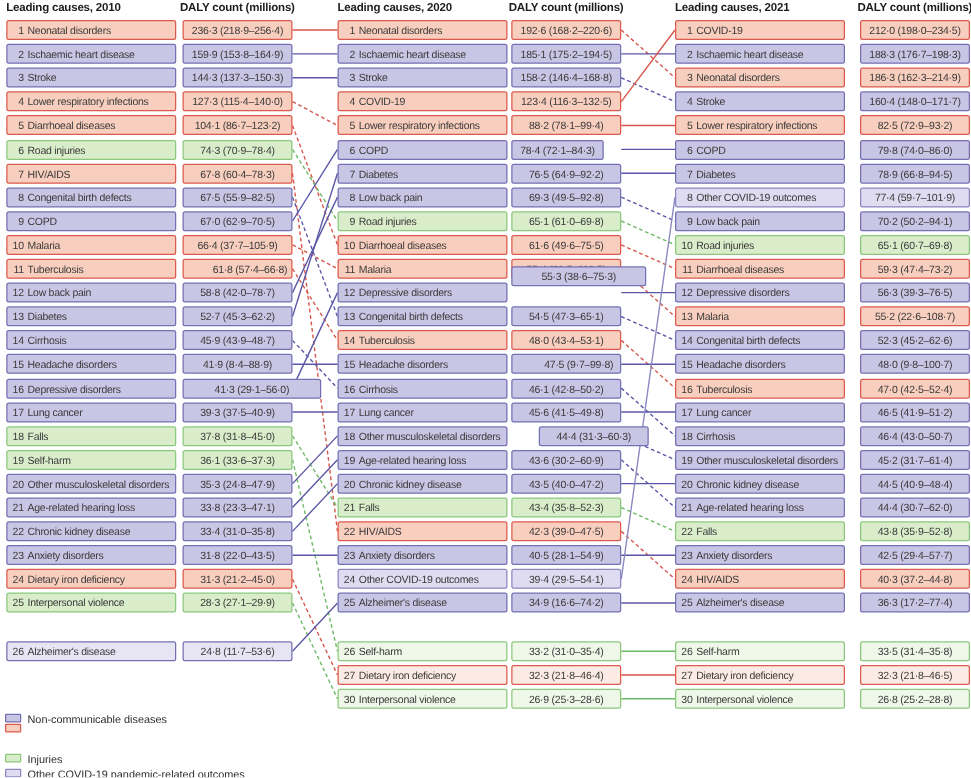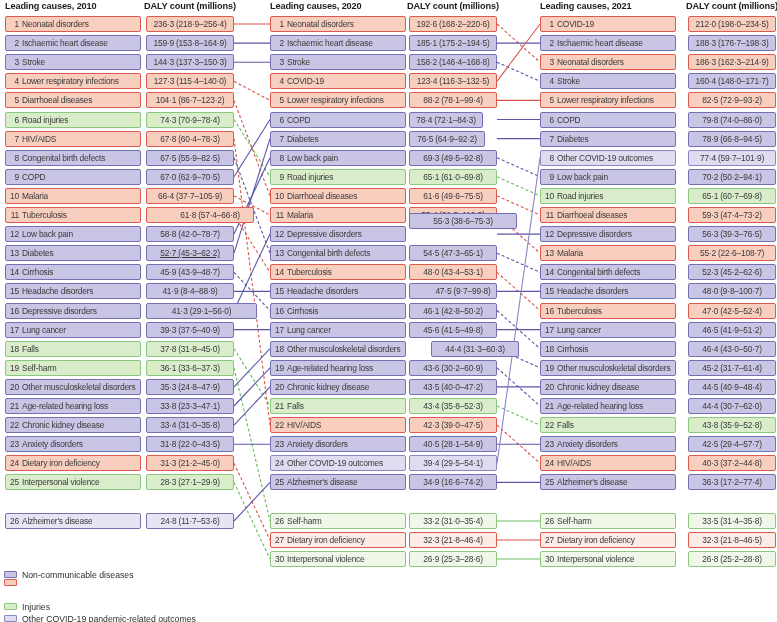--- a/index.html
+++ b/index.html
@@ -132,31 +132,31 @@
       <div class="box valbox cat-ncd" style="left: 146px; top: 168.8px; width: 88px;">67·0 (62·9–70·5)</div>
       <div class="box namebox cat-com" style="left: 5px; top: 187.9px; width: 136px;">
         <span class="rank">10</span>
         <span>Malaria</span>
       </div>
       <div class="box valbox cat-com" style="left: 146px; top: 187.9px; width: 88px;">66·4 (37·7–105·9)</div>
       <div class="box namebox cat-com" style="left: 5px; top: 207px; width: 136px;">
         <span class="rank">11</span>
         <span>Tuberculosis</span>
       </div>
-      <div class="box valbox cat-com" style="left: 146px; top: 207px; width: 108px; padding-left: 20px;">61·8 (57·4–66·8)</div>
+      <div class="box valbox cat-com" style="left: 146px; top: 207px; width: 88px; padding-left: 20px;">61·8 (57·4–66·8)</div>
       <div class="box namebox cat-ncd" style="left: 5px; top: 226.1px; width: 136px;">
         <span class="rank">12</span>
         <span>Low back pain</span>
       </div>
       <div class="box valbox cat-ncd" style="left: 146px; top: 226.1px; width: 88px;">58·8 (42·0–78·7)</div>
       <div class="box namebox cat-ncd" style="left: 5px; top: 245.2px; width: 136px;">
         <span class="rank">13</span>
         <span>Diabetes</span>
       </div>
-      <div class="box valbox cat-ncd" style="left: 146px; top: 245.2px; width: 88px; text-decoration: underline;">52·7 (45·3–62·2)</div>
+      <div class="box valbox cat-ncd" style="left: 146px; top: 245.2px; width: 88px;">52·7 (45·3–62·2)</div>
       <div class="box namebox cat-ncd" style="left: 5px; top: 264.3px; width: 136px;">
         <span class="rank">14</span>
         <span>Cirrhosis</span>
       </div>
       <div class="box valbox cat-ncd" style="left: 146px; top: 264.3px; width: 88px;">45·9 (43·9–48·7)</div>
       <div class="box namebox cat-ncd" style="left: 5px; top: 283.4px; width: 136px;">
         <span class="rank">15</span>
         <span>Headache disorders</span>
       </div>
       <div class="box valbox cat-ncd" style="left: 146px; top: 283.4px; width: 88px;">41·9 (8·4–88·9)</div>
@@ -244,21 +244,21 @@
       <div class="box valbox cat-com" style="left: 409px; top: 92.4px; width: 88px;">88·2 (78·1–99·4)</div>
       <div class="box namebox cat-ncd" style="left: 270px; top: 111.5px; width: 136px;">
         <span class="rank">6</span>
         <span>COPD</span>
       </div>
       <div class="box valbox cat-ncd" style="left: 409px; top: 111.5px; width: 74px;">78·4 (72·1–84·3)</div>
       <div class="box namebox cat-ncd" style="left: 270px; top: 130.6px; width: 136px;">
         <span class="rank">7</span>
         <span>Diabetes</span>
       </div>
-      <div class="box valbox cat-ncd" style="left: 409px; top: 130.6px; width: 76px;">76·5 (64·9–92·2)</div>
+      <div class="box valbox cat-ncd" style="left: 409px; top: 130.6px; width: 88px;">76·5 (64·9–92·2)</div>
       <div class="box namebox cat-ncd" style="left: 270px; top: 149.7px; width: 136px;">
         <span class="rank">8</span>
         <span>Low back pain</span>
       </div>
       <div class="box valbox cat-ncd" style="left: 409px; top: 149.7px; width: 88px;">69·3 (49·5–92·8)</div>
       <div class="box namebox cat-inj" style="left: 270px; top: 168.8px; width: 136px;">
         <span class="rank">9</span>
         <span>Road injuries</span>
       </div>
       <div class="box valbox cat-inj" style="left: 409px; top: 168.8px; width: 88px;">65·1 (61·0–69·8)</div>

